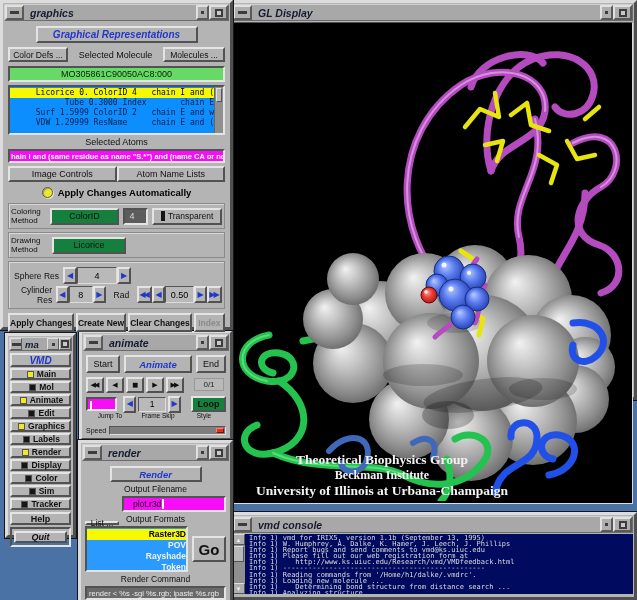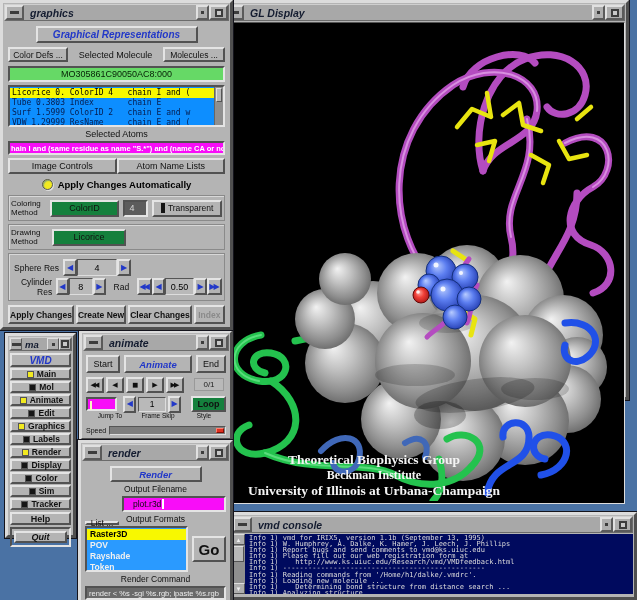--- a/index.html
+++ b/index.html
@@ -18,37 +18,37 @@
   .tb-title { flex:1; display:flex; align-items:center; padding-left:6px;
     font:italic bold 10.5px "Liberation Sans", sans-serif; color:#141c30; overflow:hidden; white-space:nowrap; }
   .tb-dot-btn { width:13px; }
   .dash { width:9px; height:3px; background:#3c3c3c; }
   .dot  { width:3px; height:3px; background:#3c3c3c; }
   .sq   { width:8px; height:8px; border:2px solid #3c3c3c; background:#c8c8c8; }
 
   .btn { background:#b4b4b4; border:2px solid; border-color:#e4e4e4 #525252 #525252 #e4e4e4;
     display:flex; align-items:center; justify-content:center;
     font:9.5px "Liberation Sans", sans-serif; color:#101010; cursor:default; white-space:nowrap; }
-  .sunken { border:2px solid; border-color:#525252 #e4e4e4 #e4e4e4 #525252; }
+  .sunken { border:2px solid; border-color:#525252 #e4e4e4 #e4e4e4 #525252;text-align:right; }
   .blue-italic { color:#2238c8; font-style:italic; font-weight:bold; }
   .green { background:#15803d; }
   .arrow { color:#2238c8; font-size:8px; line-height:1; }
   .darrow { letter-spacing:-2px; padding-right:2px; }
   .group { border:1px solid #8a8a8a; box-shadow:inset 1px 1px 0 #d8d8d8; }
 
   
   #win-graphics { left:0; top:0; width:233px; height:330px; z-index:5; }
   #gfx-body { padding:2px 5px 0 5px; display:flex; flex-direction:column; }
   #gfx-header { width:162px; height:17px; margin:2px auto 2px; font-size:10px; }
   .gfx-row { display:flex; align-items:center; }
   #gfx-row2 { height:17px; margin-top:1px; }
   #gfx-row2 .lbl { flex:1; text-align:center; font-size:9px; color:#101010; }
   #molname { height:16px; margin-top:3px; background:#66d966; display:flex; align-items:center; justify-content:center;
     font-size:9px; color:#062006; }
-  #replist { height:42px; margin-top:3px; background:#0d8eff; display:flex; }
+  #replist { height:50px; margin-top:3px; background:#0d8eff; display:flex; }
   #replist .rows { flex:1; overflow:hidden; padding-top:1px; }
   .rep-row { font:8px "DejaVu Sans Mono", monospace; line-height:10px; white-space:pre; color:#071d4e; padding-left:2px; }
   .vscroll { width:9px; background:#8f8f8f; border-left:1px solid #666; display:flex; flex-direction:column; }
   .vthumb { height:14px; margin:1px; background:#b8b8b8; border:1px solid; border-color:#e0e0e0 #555 #555 #e0e0e0; }
   #sel-atoms-lbl { height:12px; margin-top:2px; text-align:center; font-size:9px; color:#101010; }
   #sel-atoms { height:14px; background:#f80df8; display:flex; align-items:center;
     font:bold 7.5px "Liberation Sans", sans-serif; color:#ffffff; white-space:nowrap; overflow:hidden; padding:0 1px; }
   #gfx-tabs { height:16px; margin-top:3px; display:flex; }
   #gfx-tabs .btn { flex:1; font-size:9px; }
   #auto-row { height:16px; margin-top:2px; display:flex; align-items:center; justify-content:center; gap:5px; }
@@ -69,21 +69,21 @@
   .stepbtn2 { width:17px; height:17px; }
   .res-val { width:40px; height:17px; background:#b9b9b9; display:flex; align-items:center; justify-content:center;
     font-size:9px; border:1px solid; border-color:#555 #ddd #ddd #555; }
   #rad-lbl { font-size:8.5px; padding:0 8px; color:#101010; }
   #rad-val { width:34px; }
   #gfx-bottom { height:19px; margin-top:4px; display:flex; gap:2px; }
   #gfx-bottom .btn { flex:1; font-weight:bold; font-size:8.5px; }
   #delete-btn { color:#8a8a8a; }
 
   
-  #win-gl { left:220px; top:0; width:409px; height:400px; z-index:1; }
+  #win-gl { left:228px; top:0; width:409px; height:400px; z-index:1; }
   #gl-view { position:relative; margin:1px; height:482px; background:#000;
     border:1px solid; border-color:#555 #ddd #ddd #555; overflow:hidden; }
   #gl-caption { position:absolute; left:6px; bottom:4px; width:286px; text-align:center;
     font-family:"Liberation Serif", serif; font-weight:bold; color:#f4f4f4; }
   #gl-caption .c1 { font-size:13.5px; }
   #gl-caption .c2 { font-size:12px; }
   #gl-caption .c3 { font-size:13.5px; white-space:nowrap; }
 
   
   #win-console { left:228px; top:512px; width:409px; height:88px; z-index:2; }
@@ -318,21 +318,21 @@
       <div class="btn blue-italic" id="gfx-header">Graphical Representations</div>
       <div class="gfx-row" id="gfx-row2">
         <div class="btn" style="width:60px;height:15px;font-size:8.5px;">Color Defs ...</div>
         <div class="lbl">Selected Molecule</div>
         <div class="btn" style="width:62px;height:15px;font-size:8.5px;">Molecules ...</div>
       </div>
       <div class="sunken" id="molname">MO305861C90050AC8:000</div>
       <div class="sunken" id="replist">
         <div class="rows">
           <div class="rep-row" style="background:#f8f800;color:#000">Licorice 0. ColorID 4   chain I and (</div>
-          <div class="rep-row" style="">Tube 0.3803 Index       chain E</div>
+          <div class="rep-row" style="">Tube 0.3000 Index       chain E</div>
           <div class="rep-row" style="">Surf 1.5999 ColorID 2   chain E and w</div>
           <div class="rep-row" style="">VDW 1.29999 ResName     chain E and (</div>
         </div>
         <div class="vscroll">
             <div class="vthumb"></div>
           </div>
       </div>
       <div id="sel-atoms-lbl">Selected Atoms</div>
       <div class="sunken" id="sel-atoms">hain I and (same residue as name "S.*") and (name CA or not backb</div>
       <div id="gfx-tabs">

